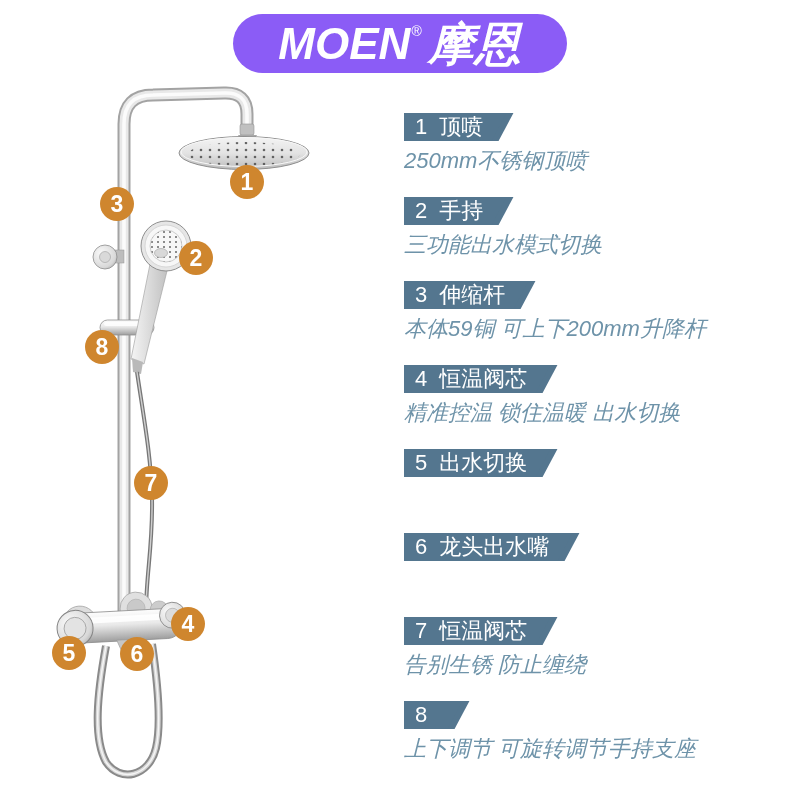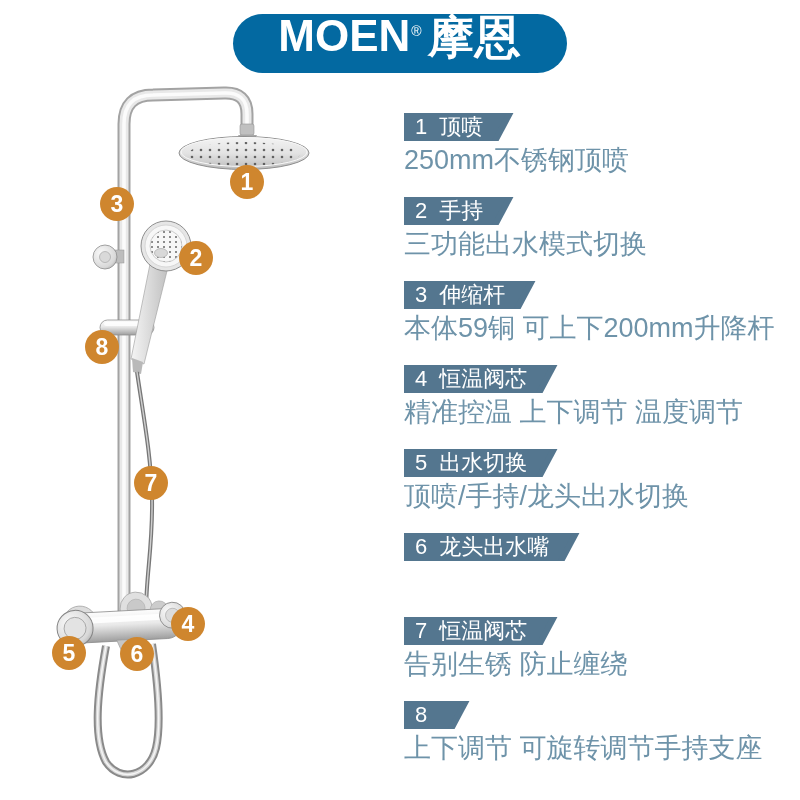--- a/index.html
+++ b/index.html
@@ -3,23 +3,24 @@
 <meta charset="utf-8">
 <style>
   html,body{margin:0;padding:0;background:#ffffff;}
   .stage{
     position:relative;width:800px;height:800px;background:#ffffff;overflow:hidden;
     font-family:"Liberation Sans", sans-serif;
   }
   
   .header-pill{
     position:absolute;left:233px;top:14px;width:334px;height:59px;
-    background:#0369a1;border-radius:30px;
-    display:flex;justify-content:center;color:#ffffff;
+    background:#8b5cf6;border-radius:30px;
+    display:flex;align-items:center;justify-content:center;color:#ffffff;
     white-space:nowrap;
+    font-style:italic;
   }
   .logo-en{font-size:44px;font-weight:700;letter-spacing:0px;line-height:1;}
   .logo-mark{font-size:14px;font-weight:400;align-self:flex-start;margin-top:9px;margin-left:1px;}
   .logo-cn{font-size:46px;font-weight:600;margin-left:6px;line-height:1;letter-spacing:1px;}
   
   .features{
     position:absolute;left:404px;top:113px;width:392px;
     display:flex;flex-direction:column;
   }
   .feature{height:62px;margin-bottom:22px;}
@@ -28,21 +29,21 @@
     background:#54768f;color:#ffffff;font-size:22px;line-height:28px;
     padding:0 26px 0 11px;display:flex;white-space:nowrap;
     clip-path:polygon(0 0,100% 0,calc(100% - 15px) 100%,0 100%);
   }
   .badge-num{margin-right:12px;}
   .badge-tail{
     width:7px;height:28px;margin-left:-10px;background:#54768f;
     transform:skewX(-28deg);
   }
   .feature-desc{
-    margin-top:5px;font-size:27px;line-height:29px;color:#6e93a9;white-space:nowrap;
+    margin-top:5px;font-size:22px;line-height:29px;color:#6e93a9;white-space:nowrap;font-style:italic;
   }
   
   .product-svg{position:absolute;left:0;top:0;}
   .marker-circle{fill:#cf862e;}
   .marker-num{
     font-family:"Liberation Sans", sans-serif;font-size:23px;font-weight:700;
     fill:#ffffff;text-anchor:middle;
   }
 </style>
 </head>
@@ -218,32 +219,31 @@
     </div>
 
     <div class="feature">
       <div class="badge">
         <span class="badge-main">
             <span class="badge-num">4</span>
             <span>恒温阀芯</span>
           </span>
         <span class="badge-tail"></span>
       </div>
-      <div class="feature-desc">精准控温 上下调节 温度调节</div>
+      <div class="feature-desc">精准控温 锁住温暖 出水切换</div>
     </div>
 
     <div class="feature">
       <div class="badge">
         <span class="badge-main">
             <span class="badge-num">5</span>
             <span>出水切换</span>
           </span>
         <span class="badge-tail"></span>
       </div>
-      <div class="feature-desc">顶喷/手持/龙头出水切换</div>
     </div>
 
     <div class="feature">
       <div class="badge">
         <span class="badge-main">
             <span class="badge-num">6</span>
             <span>龙头出水嘴</span>
           </span>
         <span class="badge-tail"></span>
       </div>

